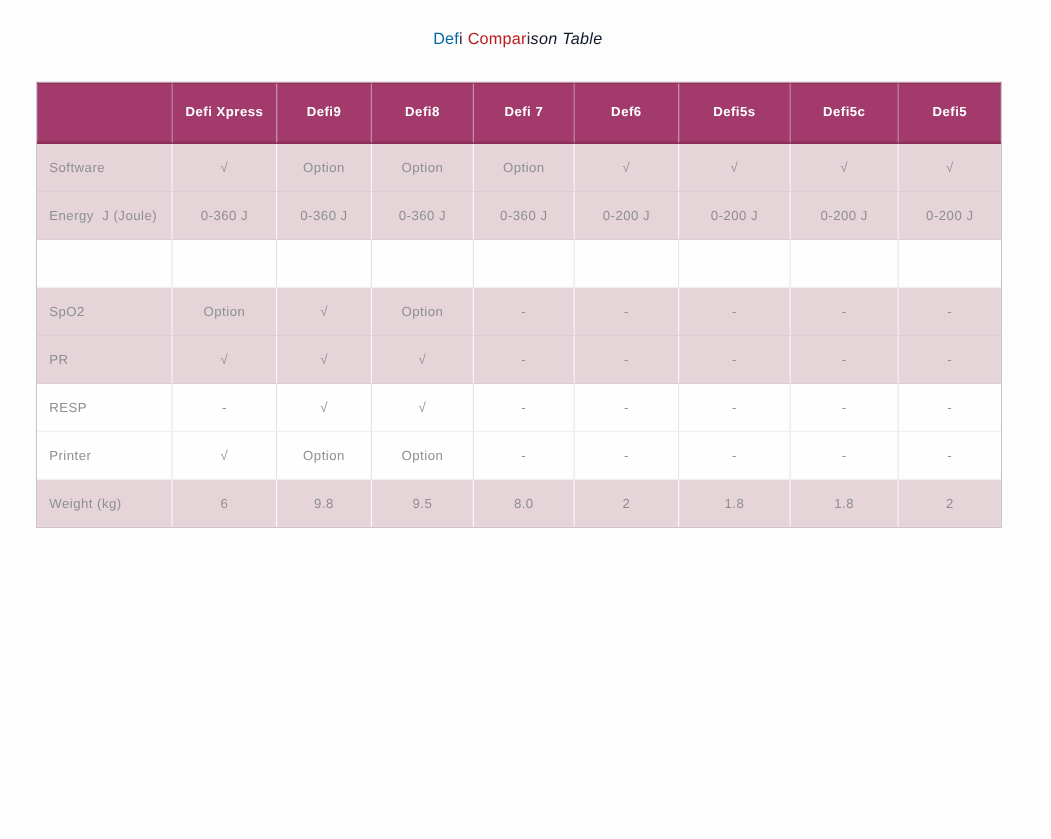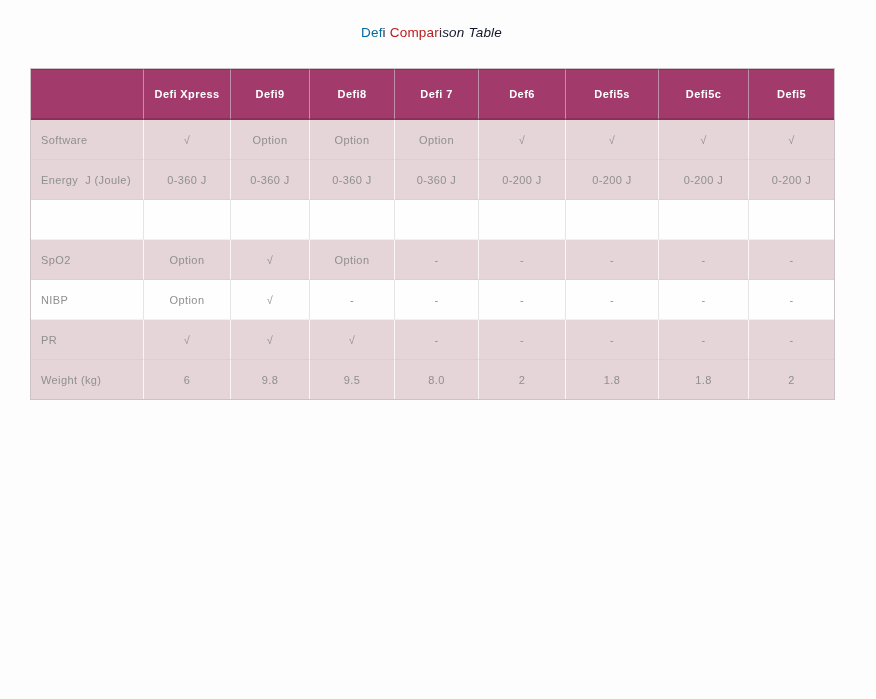--- a/index.html
+++ b/index.html
@@ -142,36 +142,47 @@
           <td class="label">SpO2</td>
           <td>Option</td>
           <td>√</td>
           <td>Option</td>
           <td>-</td>
           <td>-</td>
           <td>-</td>
           <td>-</td>
           <td>-</td>
         </tr>
+        <tr class="alt">
+          <td class="label">PR</td>
+          <td>√</td>
+          <td>√</td>
+          <td>√</td>
+          <td>-</td>
+          <td>-</td>
+          <td>-</td>
+          <td>-</td>
+          <td>-</td>
+        </tr>
         <tr class="plain">
-          <td class="label">NIBP</td>
-          <td>Option</td>
-          <td>√</td>
-          <td>-</td>
-          <td>-</td>
-          <td>-</td>
-          <td>-</td>
-          <td>-</td>
-          <td>-</td>
-        </tr>
-        <tr class="alt">
-          <td class="label">PR</td>
-          <td>√</td>
-          <td>√</td>
-          <td>√</td>
+          <td class="label">RESP</td>
+          <td>-</td>
+          <td>√</td>
+          <td>√</td>
+          <td>-</td>
+          <td>-</td>
+          <td>-</td>
+          <td>-</td>
+          <td>-</td>
+        </tr>
+        <tr class="plain">
+          <td class="label">Printer</td>
+          <td>√</td>
+          <td>Option</td>
+          <td>Option</td>
           <td>-</td>
           <td>-</td>
           <td>-</td>
           <td>-</td>
           <td>-</td>
         </tr>
         <tr class="alt">
           <td class="label">Weight (kg)</td>
           <td>6</td>
           <td>9.8</td>

